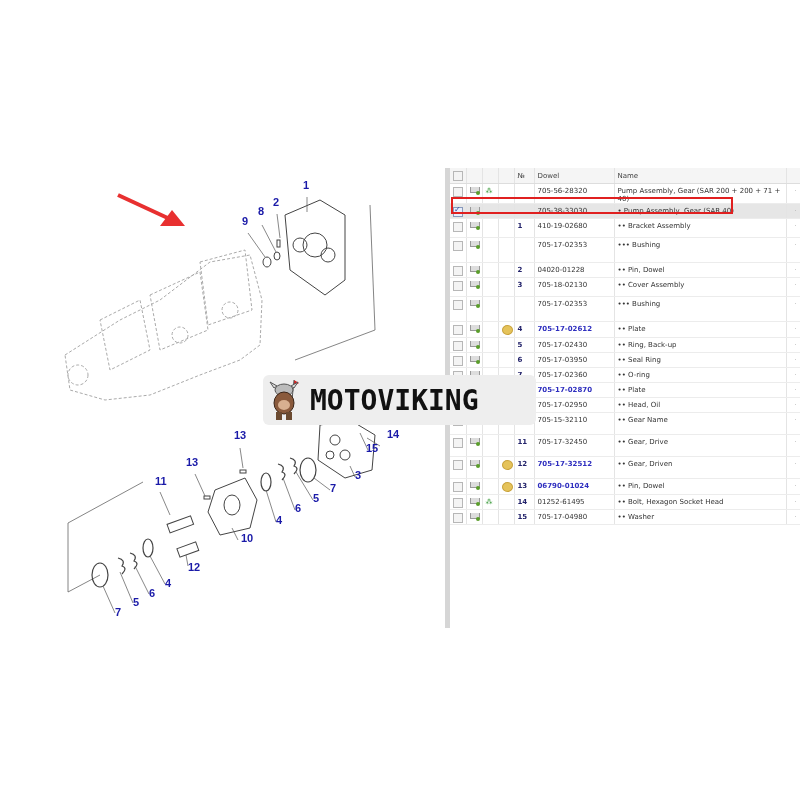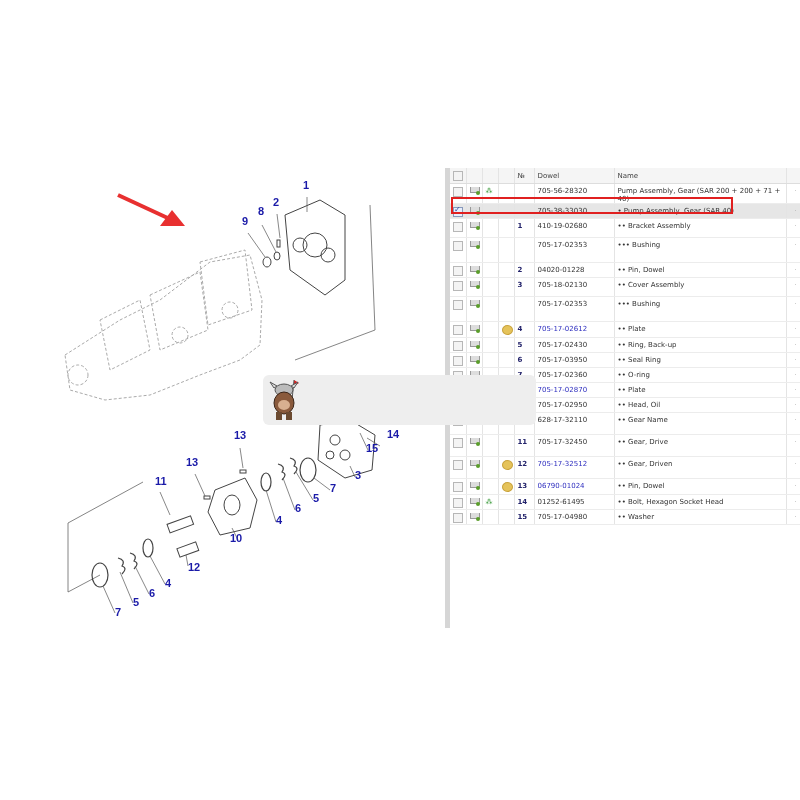--- a/index.html
+++ b/index.html
@@ -14,21 +14,21 @@
   table.parts tr.sel td { background:#e6e6e6; }
   .cb { display:inline-block; width:8px; height:8px; border:1px solid #b7b7b7; background:#f4f4f4; vertical-align:middle; }
   .cb.checked { background:#e8eefc; border-color:#8899bb; position:relative; }
   .cb.checked::after { content:"✓"; position:absolute; left:0; top:-3px; font-size:8px; color:#2b4aa0; }
   .cart { display:inline-block; width:10px; height:8px; position:relative; }
   .cart::before { content:""; position:absolute; left:0; top:0; width:8px; height:5px; border:1px solid #999; border-top:none; background:#ddd; }
   .cart::after { content:""; position:absolute; right:0; bottom:0; width:4px; height:4px; border-radius:50%; background:#5a9e2a; }
   .tree { color:#3a9a3a; font-size:7px; }
   .pkg { display:inline-block; width:9px; height:8px; border-radius:50%; background:#e5c35a; border:1px solid #c9a33d; }
   .num { font-weight:bold; color:#22226a; }
-  .link { color:#2e2ebf; font-weight:normal; }
+  .link { color:#2e2ebf; font-weight:bold; }
   .highlight { position:absolute; left:451px; top:197px; width:282px; height:17px; border:2px solid #e02020; box-sizing:border-box; pointer-events:none; }
   .logo { position:absolute; left:263px; top:375px; width:273px; height:50px; background:#eeeeee; border-radius:6px; display:flex; align-items:center; }
   .logo .mascot { width:38px; height:44px; position:relative; margin-left:5px; }
   .logo .word { font-family:"DejaVu Sans Mono", monospace; font-weight:bold; font-size:28px; letter-spacing:0px; color:#111; margin-left:4px; }
   .right-col { color:#aaa; text-align:center; }
 </style>
 </head>
 <body>
 
 <div class="diagram">
@@ -135,21 +135,21 @@
       <span class="callout" style="left: 234px; top: 429px;">13</span>
       <span class="callout" style="left: 387px; top: 428px;">14</span>
       <span class="callout" style="left: 366px; top: 442px;">15</span>
       <span class="callout" style="left: 186px; top: 456px;">13</span>
       <span class="callout" style="left: 355px; top: 469px;">3</span>
       <span class="callout" style="left: 330px; top: 482px;">7</span>
       <span class="callout" style="left: 313px; top: 492px;">5</span>
       <span class="callout" style="left: 295px; top: 502px;">6</span>
       <span class="callout" style="left: 155px; top: 475px;">11</span>
       <span class="callout" style="left: 276px; top: 514px;">4</span>
-      <span class="callout" style="left: 230px; top: 532px;">10</span>
+      <span class="callout" style="left: 241px; top: 532px;">10</span>
       <span class="callout" style="left: 188px; top: 561px;">12</span>
       <span class="callout" style="left: 165px; top: 577px;">4</span>
       <span class="callout" style="left: 149px; top: 587px;">6</span>
       <span class="callout" style="left: 133px; top: 596px;">5</span>
       <span class="callout" style="left: 115px; top: 606px;">7</span>
     </div>
 </div>
 
 <div class="panel">
   <table class="parts">
@@ -305,21 +305,21 @@
           <td class="">705-17-02950</td>
           <td>•• Head, Oil</td>
           <td class="right-col">·</td>
         </tr>
         <tr style="height: 22px;">
           <td><span class="cb"></span></td>
           <td><span class="cart"></span></td>
           <td></td>
           <td></td>
           <td class="num"></td>
-          <td class="">628-17-32110</td>
+          <td class="">705-15-32110</td>
           <td>•• Gear Name</td>
           <td class="right-col">·</td>
         </tr>
         <tr style="height: 22px;">
           <td><span class="cb"></span></td>
           <td><span class="cart"></span></td>
           <td></td>
           <td></td>
           <td class="num">11</td>
           <td class="">705-17-32450</td>
@@ -379,13 +379,14 @@
       <line x1="26" y1="2" x2="24" y2="22" stroke="#555" stroke-width="1"></line>
       <ellipse cx="16" cy="12" rx="9" ry="6" fill="#bbb" stroke="#555"></ellipse>
       <polygon points="6,10 2,4 9,8" fill="#ddd" stroke="#555"></polygon>
       <polygon points="26,10 30,4 23,8" fill="#ddd" stroke="#555"></polygon>
       <ellipse cx="16" cy="25" rx="10" ry="11" fill="#8a5a3c" stroke="#3a2518"></ellipse>
       <ellipse cx="16" cy="27" rx="6" ry="5" fill="#d8b090"></ellipse>
       <rect x="8" y="34" width="6" height="8" fill="#6b4a30"></rect>
       <rect x="18" y="34" width="6" height="8" fill="#6b4a30"></rect>
     </svg>
   </div>
+  <span class="word">MOTOVIKING</span>
 </div>
 
 </body></html>

